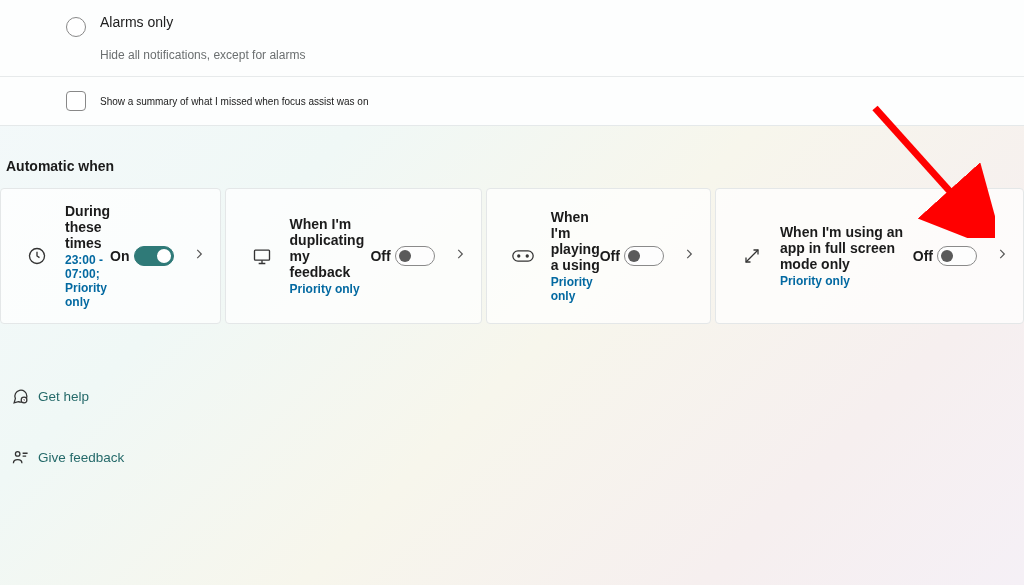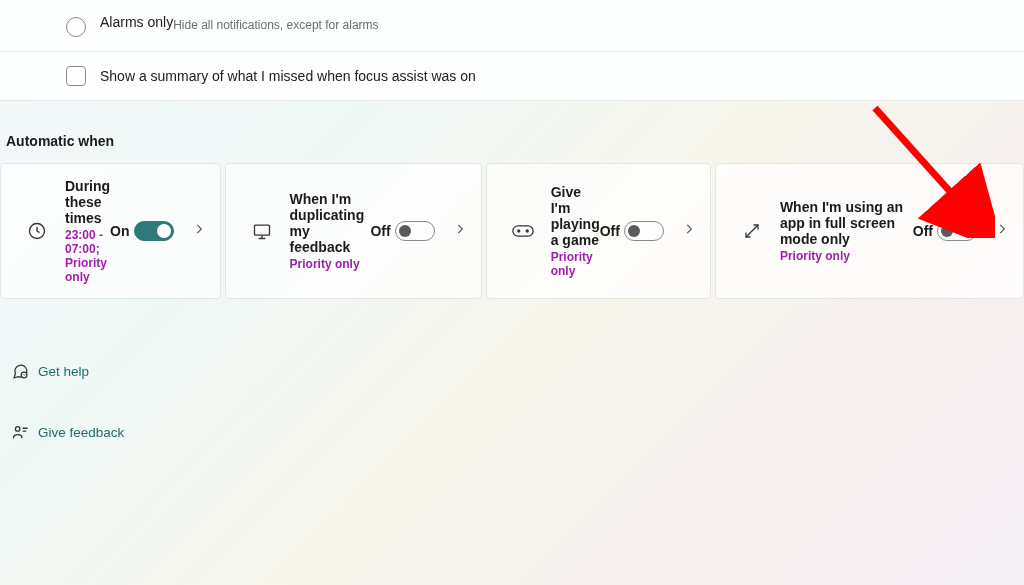--- a/index.html
+++ b/index.html
@@ -17,33 +17,33 @@
   }
   .option-row {
     display: flex;
     align-items: flex-start;
     padding: 14px 0 14px 66px;
   }
   .radio-circle {
     width: 20px; height: 20px; border: 1.5px solid #888; border-radius: 50%;
     margin-right: 14px; flex-shrink: 0; margin-top: 3px; background: #fff;
   }
-  .option-texts { display: flex; flex-direction: row; }
+  .option-texts { display: flex; flex-direction: column; }
   .opt-title { font-size: 14px; color: #202020; }
-  .opt-sub { font-size: 12px; color: #6b6f70; margin-top: 4px; }
+  .opt-sub { font-size: 12px; color: #6b6f70; margin-top: 18px; }
   .divider { height: 1px; background: #e7eaeb; }
 
   .check-row {
     display: flex; align-items: center; padding: 14px 0 14px 66px;
   }
   .checkbox {
     width: 20px; height: 20px; border: 1.5px solid #888; border-radius: 4px;
     background: #fff; margin-right: 14px; flex-shrink: 0;
   }
-  .check-label { font-size: 14px; color: #202020; }
+  .check-label { font-size: 10px; color: #202020; }
 
   
   .section-heading {
     font-size: 14px; font-weight: 600; color: #1b1b1b;
     padding: 32px 0 14px 6px;
   }
 
   
   .cards { display: flex; flex-direction: row; gap: 4px; font-weight: bold; }
   .card {
@@ -53,21 +53,21 @@
     display: flex; align-items: center;
     padding: 14px 14px 14px 22px;
     min-height: 66px;
   }
   .card .icon {
     width: 28px; display: flex; align-items: center; justify-content: center;
     color: #333; margin-right: 14px; flex-shrink: 0;
   }
   .card .texts { display: flex; flex-direction: column; flex: 1; }
   .card .ctitle { font-size: 14px; color: #1b1b1b; }
-  .card .csub { font-size: 12px; color: #a21caf; margin-top: 2px; }
+  .card .csub { font-size: 12px; color: #0369a1; margin-top: 2px; }
   .card .state { font-size: 14px; color: #1b1b1b; margin-right: 4px; }
 
   .toggle {
     width: 40px; height: 20px; border-radius: 11px; position: relative; flex-shrink: 0;
     margin-right: 18px;
   }
   .toggle.off { background: #fdfdfd; border: 1px solid #8a8a8a; }
   .toggle.off .knob {
     position: absolute; left: 3px; top: 50%; transform: translateY(-50%);
     width: 12px; height: 12px; border-radius: 50%; background: #5a5a5a;
@@ -156,21 +156,21 @@
 
   <div class="card">
     <span class="icon">
       <svg width="22" height="16" viewBox="0 0 26 16" fill="none" stroke="currentColor" stroke-width="1.5">
           <rect x="1" y="2" width="24" height="12" rx="6"></rect>
           <circle cx="8" cy="8" r="1.2" fill="currentColor"></circle>
           <circle cx="18" cy="8" r="1.2" fill="currentColor"></circle>
         </svg>
     </span>
     <div class="texts">
-      <div class="ctitle">Give I'm playing a game</div>
+      <div class="ctitle">When I'm playing a using</div>
       <div class="csub">Priority only</div>
     </div>
     <div class="state">Off</div>
     <div class="toggle off">
         <div class="knob"></div>
       </div>
     <span class="chev">
       <svg width="14" height="14" viewBox="0 0 24 24" fill="none" stroke="currentColor" stroke-width="2">
           <path d="M9 5l7 7-7 7"></path>
         </svg>

